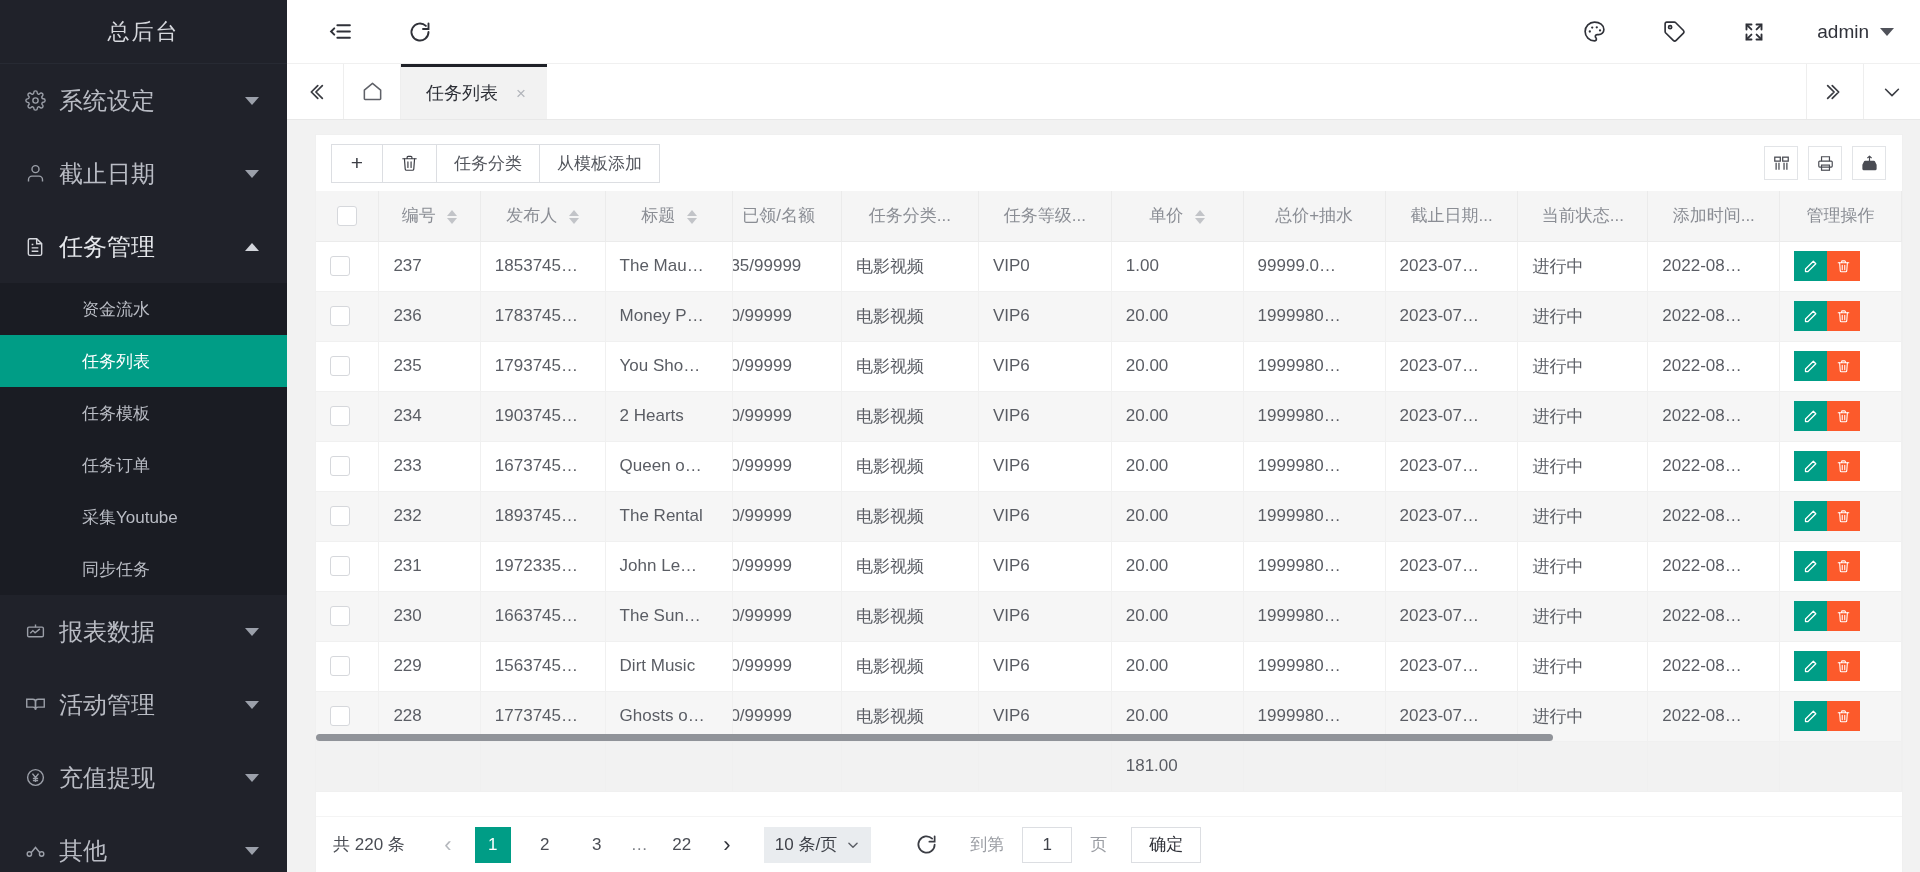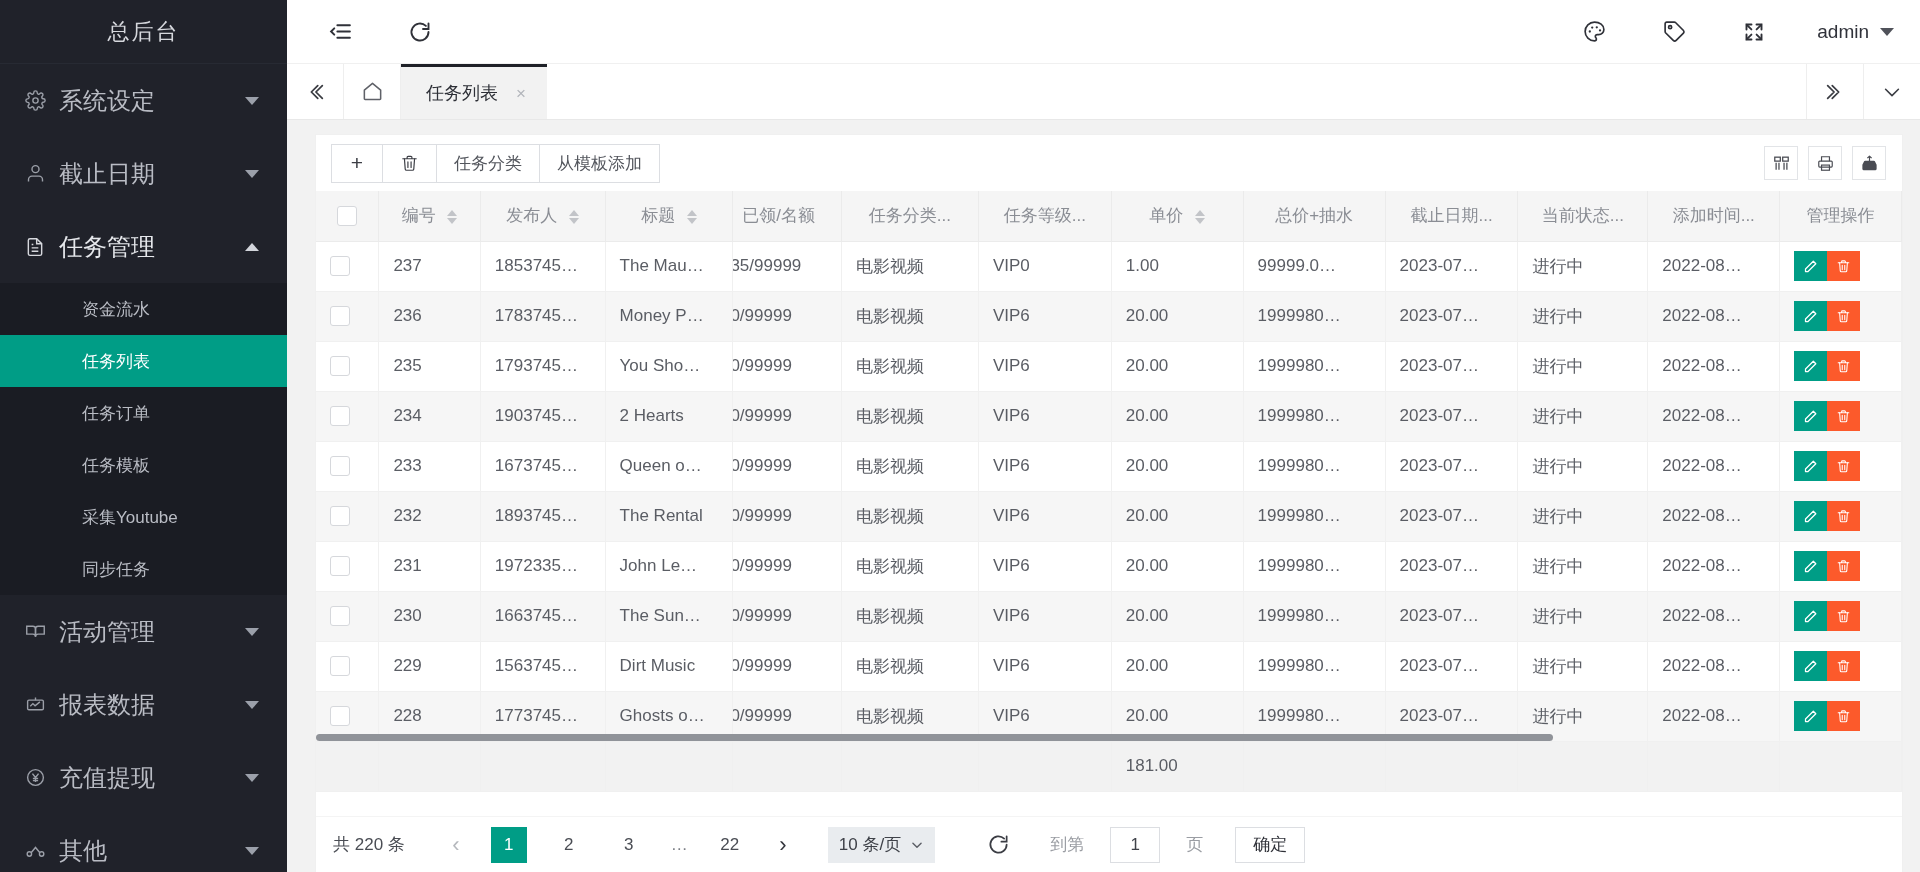--- a/index.html
+++ b/index.html
@@ -273,21 +273,21 @@
     background: #909399;
     border-radius: 4px;
   }
 
   
   .pager {
     height: 56px; flex: 0 0 56px;
     background: #fff;
     display: flex; align-items: center;
     padding: 0 0 0 17px;
-    gap: 16px;
+    gap: 8px;
     border-top: 1px solid #f4f4f4;
   }
   .pg-total { font-size: 17px; color: #4a4d54; margin-right: 20px; }
   .pg-arrow {
     width: 30px; height: 34px;
     display: flex; align-items: center; justify-content: center;
     color: #b5b8bd; font-size: 22px; cursor: pointer;
   }
   .pg-arrow.next { color: #34363d; }
   .pg-num {
@@ -378,52 +378,52 @@
       </div>
 
       <div class="submenu">
         <div class="submenu-item">
           <span>资金流水</span>
         </div>
         <div class="submenu-item active">
           <span>任务列表</span>
         </div>
         <div class="submenu-item">
+          <span>任务模板</span>
+        </div>
+        <div class="submenu-item">
           <span>任务订单</span>
-        </div>
-        <div class="submenu-item">
-          <span>任务模板</span>
         </div>
         <div class="submenu-item">
           <span>采集Youtube</span>
         </div>
         <div class="submenu-item">
           <span>同步任务</span>
         </div>
+      </div>
+
+      <div class="menu-group-title">
+        <span class="mi">
+          <svg width="21" height="21" viewBox="0 0 24 24" fill="none" stroke="currentColor" stroke-width="1.6">
+            <rect x="3" y="7" width="18" height="11" rx="1.5"></rect>
+            <path d="M12 7V4M6 14l3-3 2.5 2.5L17 9"></path>
+          </svg>
+        </span>
+        <span class="mlabel">报表数据</span>
+        <span class="caret"></span>
       </div>
 
       <div class="menu-group-title">
         <span class="mi">
           <svg width="21" height="21" viewBox="0 0 24 24" fill="none" stroke="currentColor" stroke-width="1.6">
             <path d="M2 6h7a3 3 0 013 3v9a3 3 0 00-3-3H2z"></path>
             <path d="M22 6h-7a3 3 0 00-3 3v9a3 3 0 013-3h7z"></path>
           </svg>
         </span>
         <span class="mlabel">活动管理</span>
-        <span class="caret"></span>
-      </div>
-
-      <div class="menu-group-title">
-        <span class="mi">
-          <svg width="21" height="21" viewBox="0 0 24 24" fill="none" stroke="currentColor" stroke-width="1.6">
-            <rect x="3" y="7" width="18" height="11" rx="1.5"></rect>
-            <path d="M12 7V4M6 14l3-3 2.5 2.5L17 9"></path>
-          </svg>
-        </span>
-        <span class="mlabel">报表数据</span>
         <span class="caret"></span>
       </div>
 
       <div class="menu-group-title">
         <span class="mi">
           <svg width="21" height="21" viewBox="0 0 24 24" fill="none" stroke="currentColor" stroke-width="1.6">
             <circle cx="12" cy="12" r="9"></circle>
             <path d="M8.5 7.5L12 12l3.5-4.5M12 12v5M9 13h6M9 15.5h6"></path>
           </svg>
         </span>

